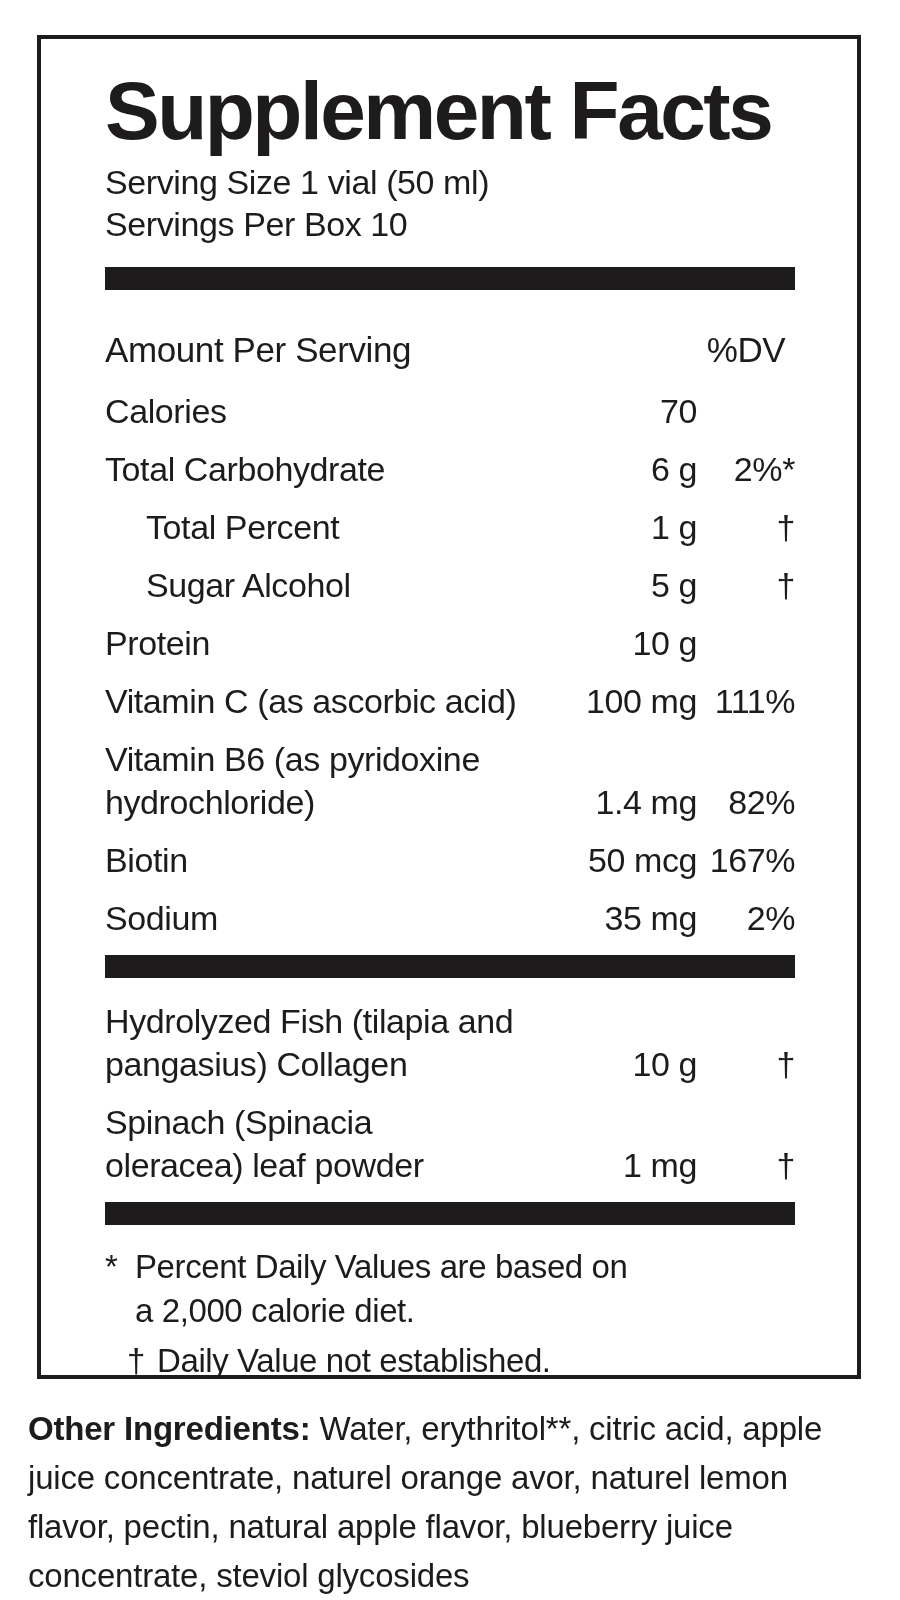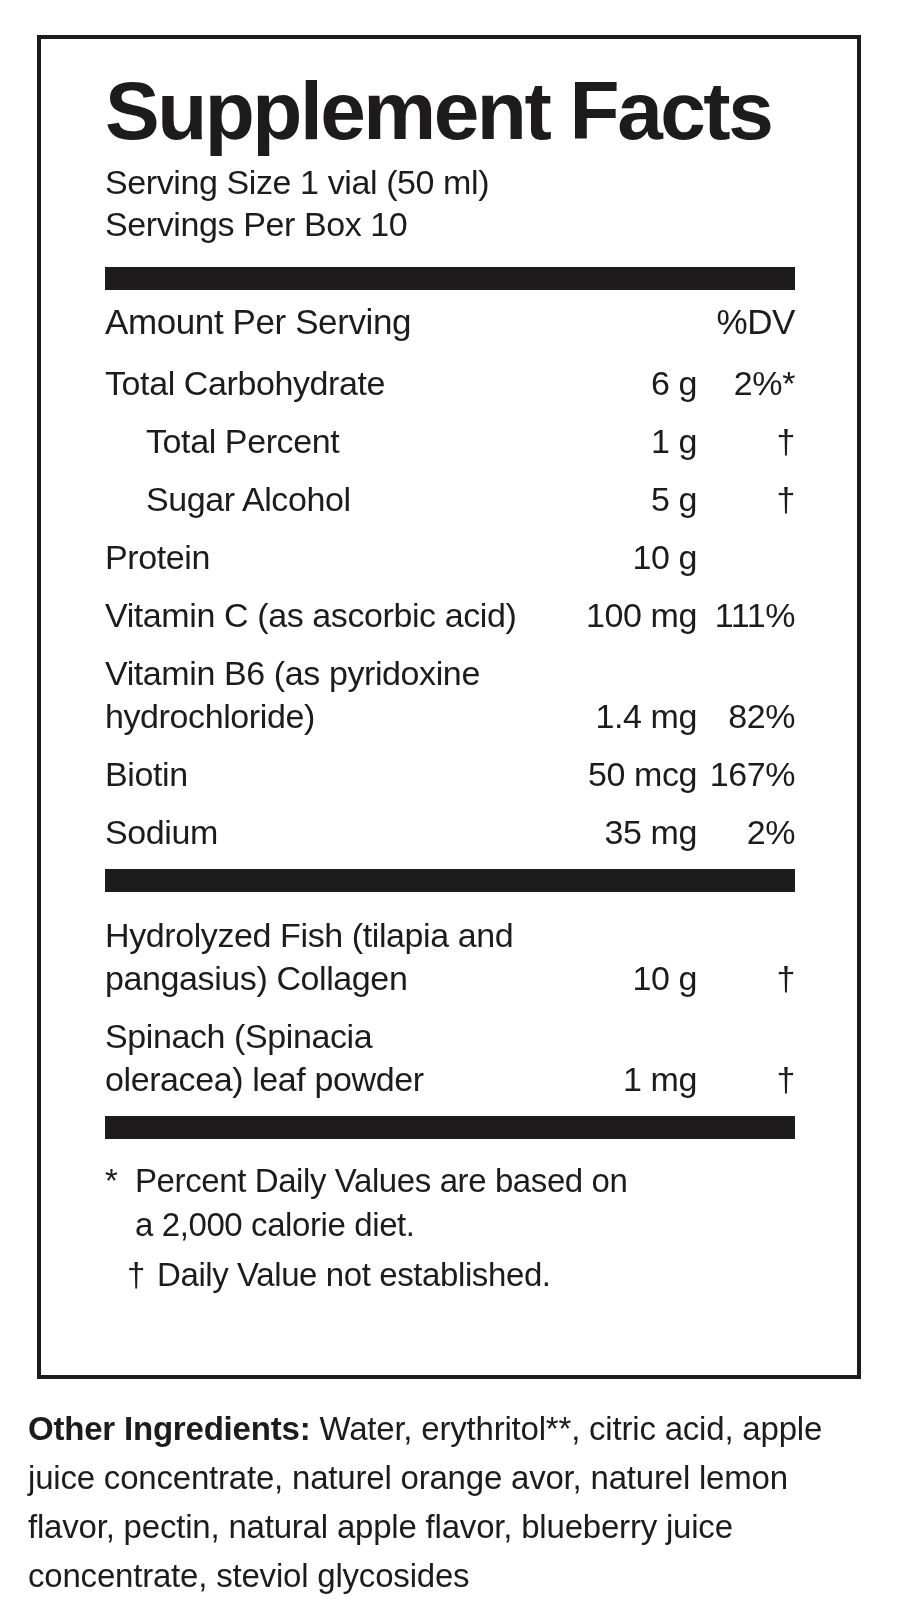--- a/index.html
+++ b/index.html
@@ -53,21 +53,21 @@
   .header-row {
     display: grid;
     grid-template-columns: 1fr 98px;
     align-items: end;
     font-size: 35px;
     font-weight: 400;
     letter-spacing: -0.4px;
     line-height: 44px;
     margin-bottom: 18px;
   }
-  .header-row .dv-head { text-align: right; }
+  .header-row .dv-head { text-align: center; margin-top: 28px; }
   .nutrient-row {
     display: grid;
     grid-template-columns: auto 1fr 98px;
     align-items: end;
     font-size: 34px;
     letter-spacing: -0.4px;
     line-height: 43px;
     margin-bottom: 15px;
   }
   .nutrient-row .name   { white-space: pre-line; }
@@ -108,20 +108,25 @@
     <div class="serving-line">Serving Size 1 vial (50 ml)</div>
     <div class="serving-line">Servings Per Box 10</div>
 
     <div class="bar bar-1"></div>
 
     <div class="header-row">
       <div>Amount Per Serving</div>
       <div class="dv-head">%DV</div>
     </div>
 
+    <div class="nutrient-row">
+      <div class="name">Calories</div>
+      <div class="amount">70</div>
+      <div class="dv"></div>
+    </div>
 
     <div class="nutrient-row">
       <div class="name">Total Carbohydrate</div>
       <div class="amount">6 g</div>
       <div class="dv">2%*</div>
     </div>
 
     <div class="nutrient-row indent">
       <div class="name">Total Percent</div>
       <div class="amount">1 g</div>

